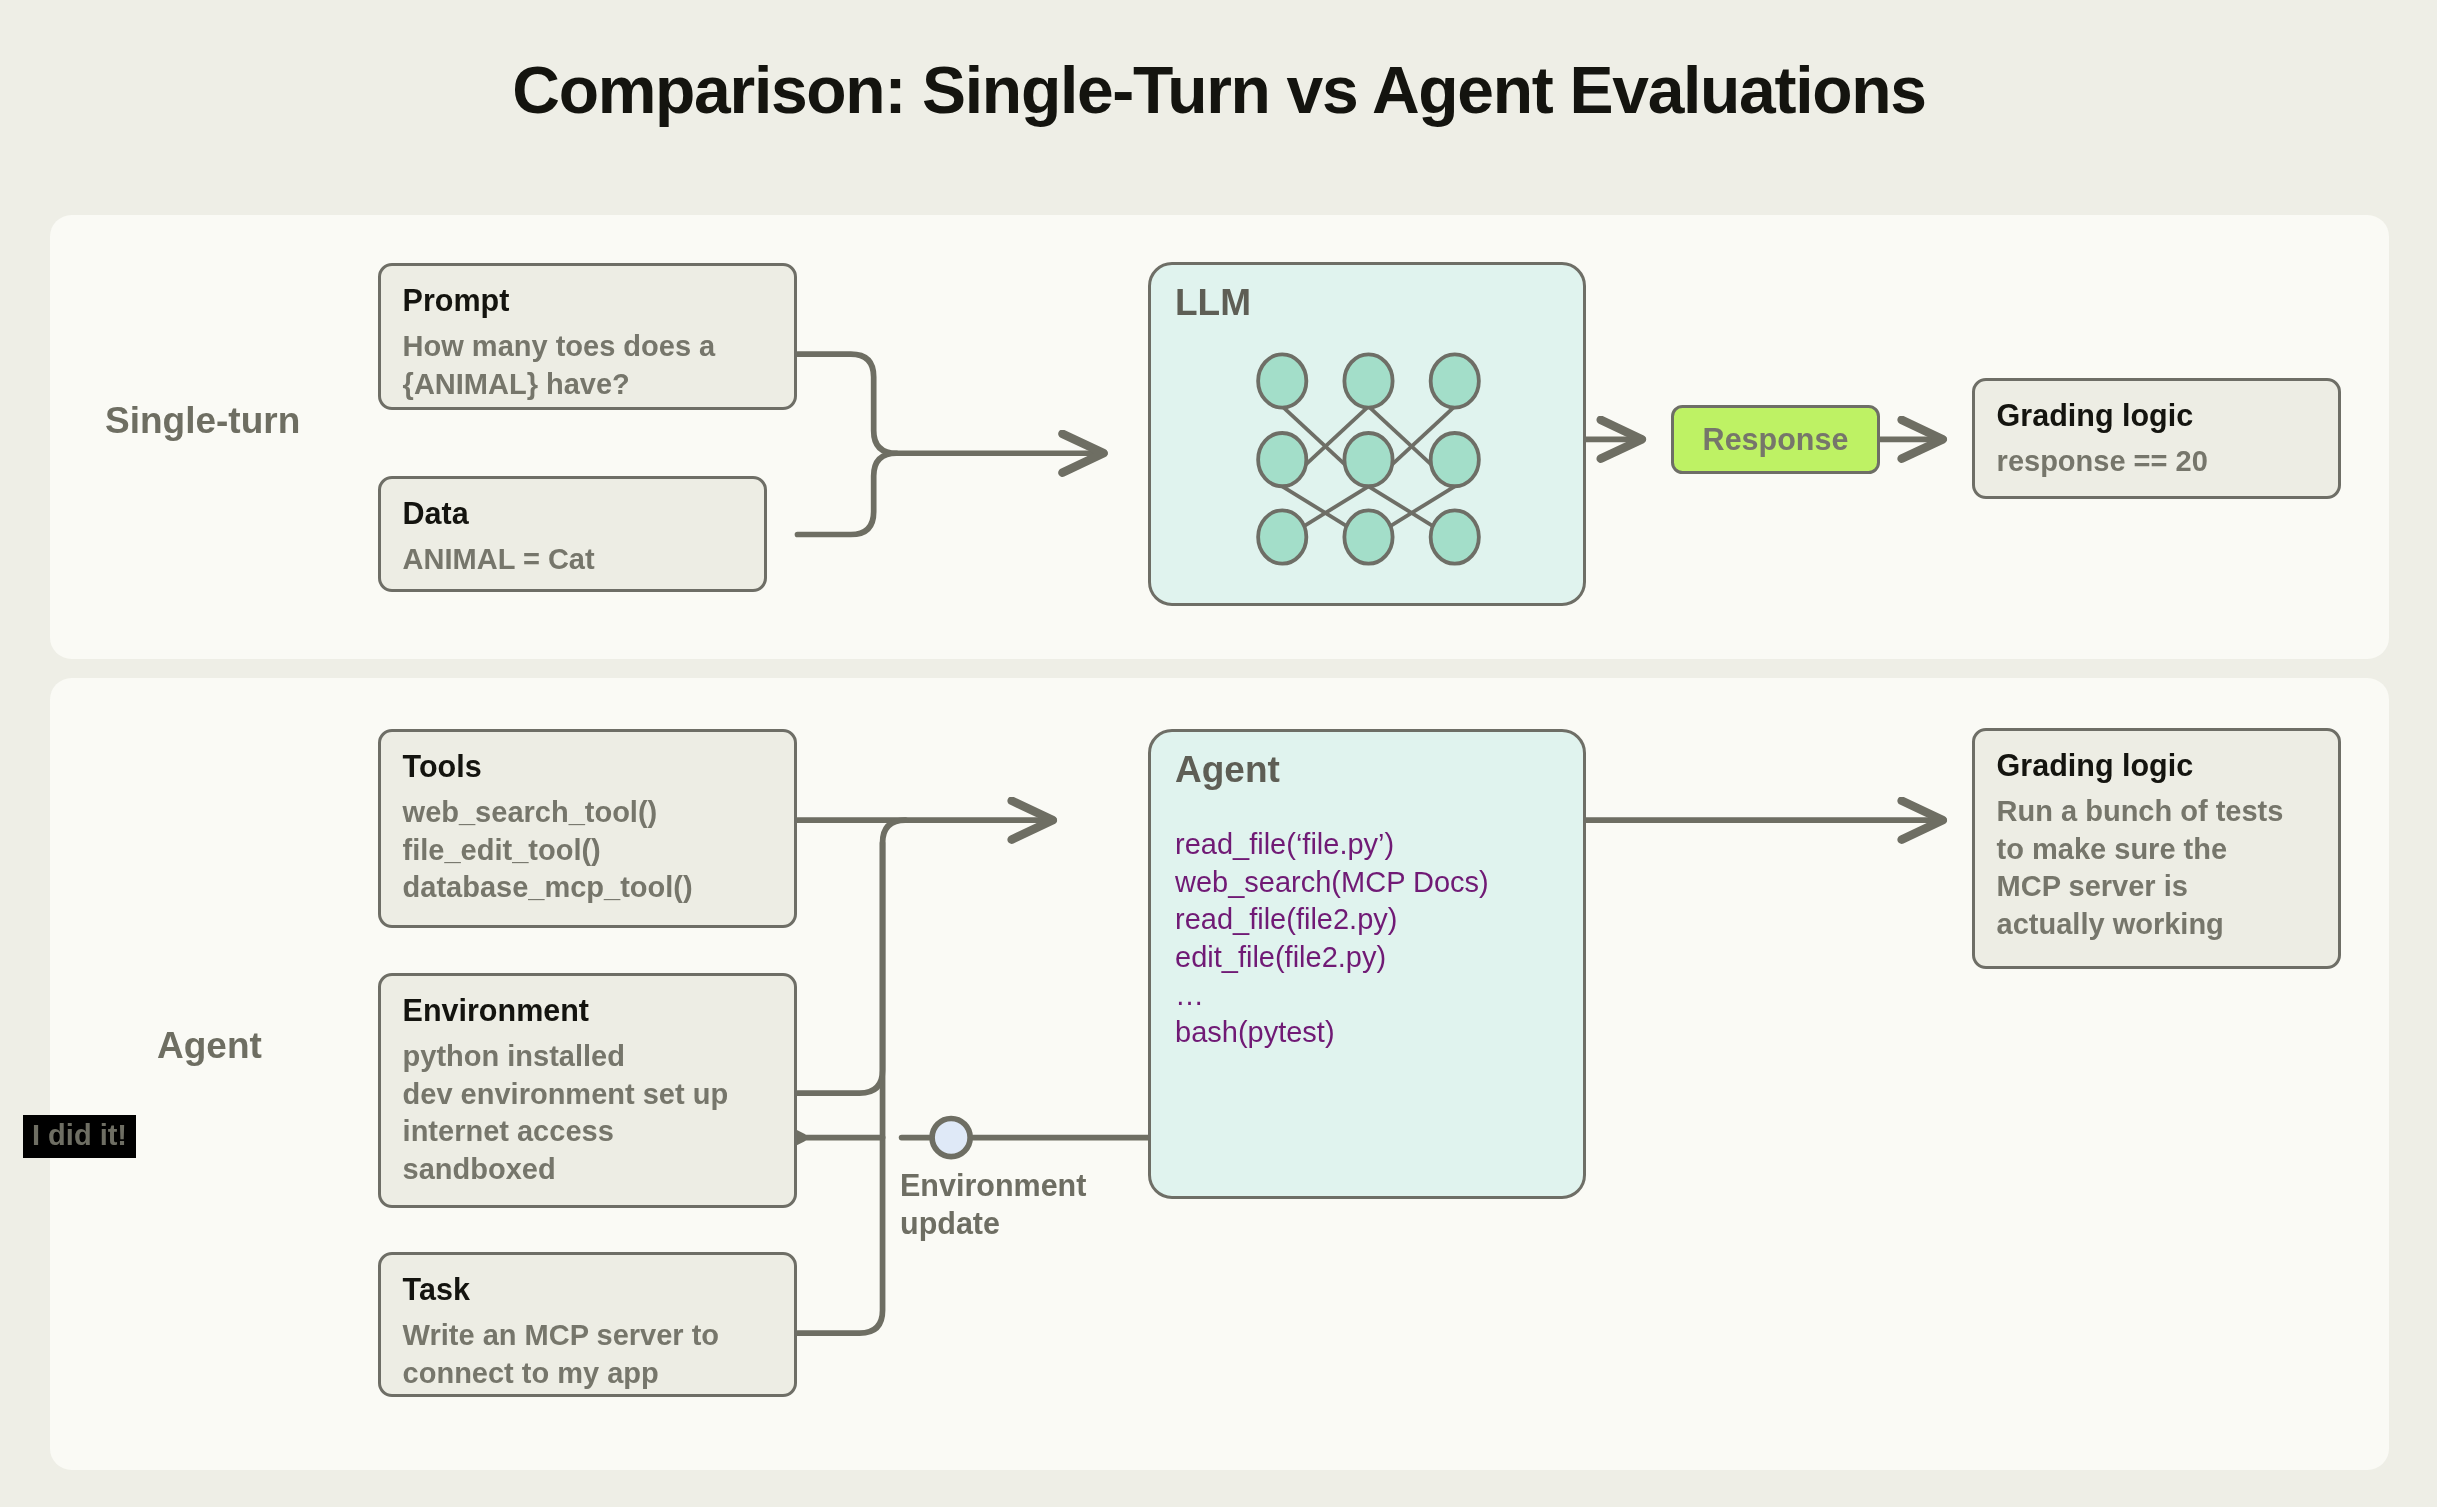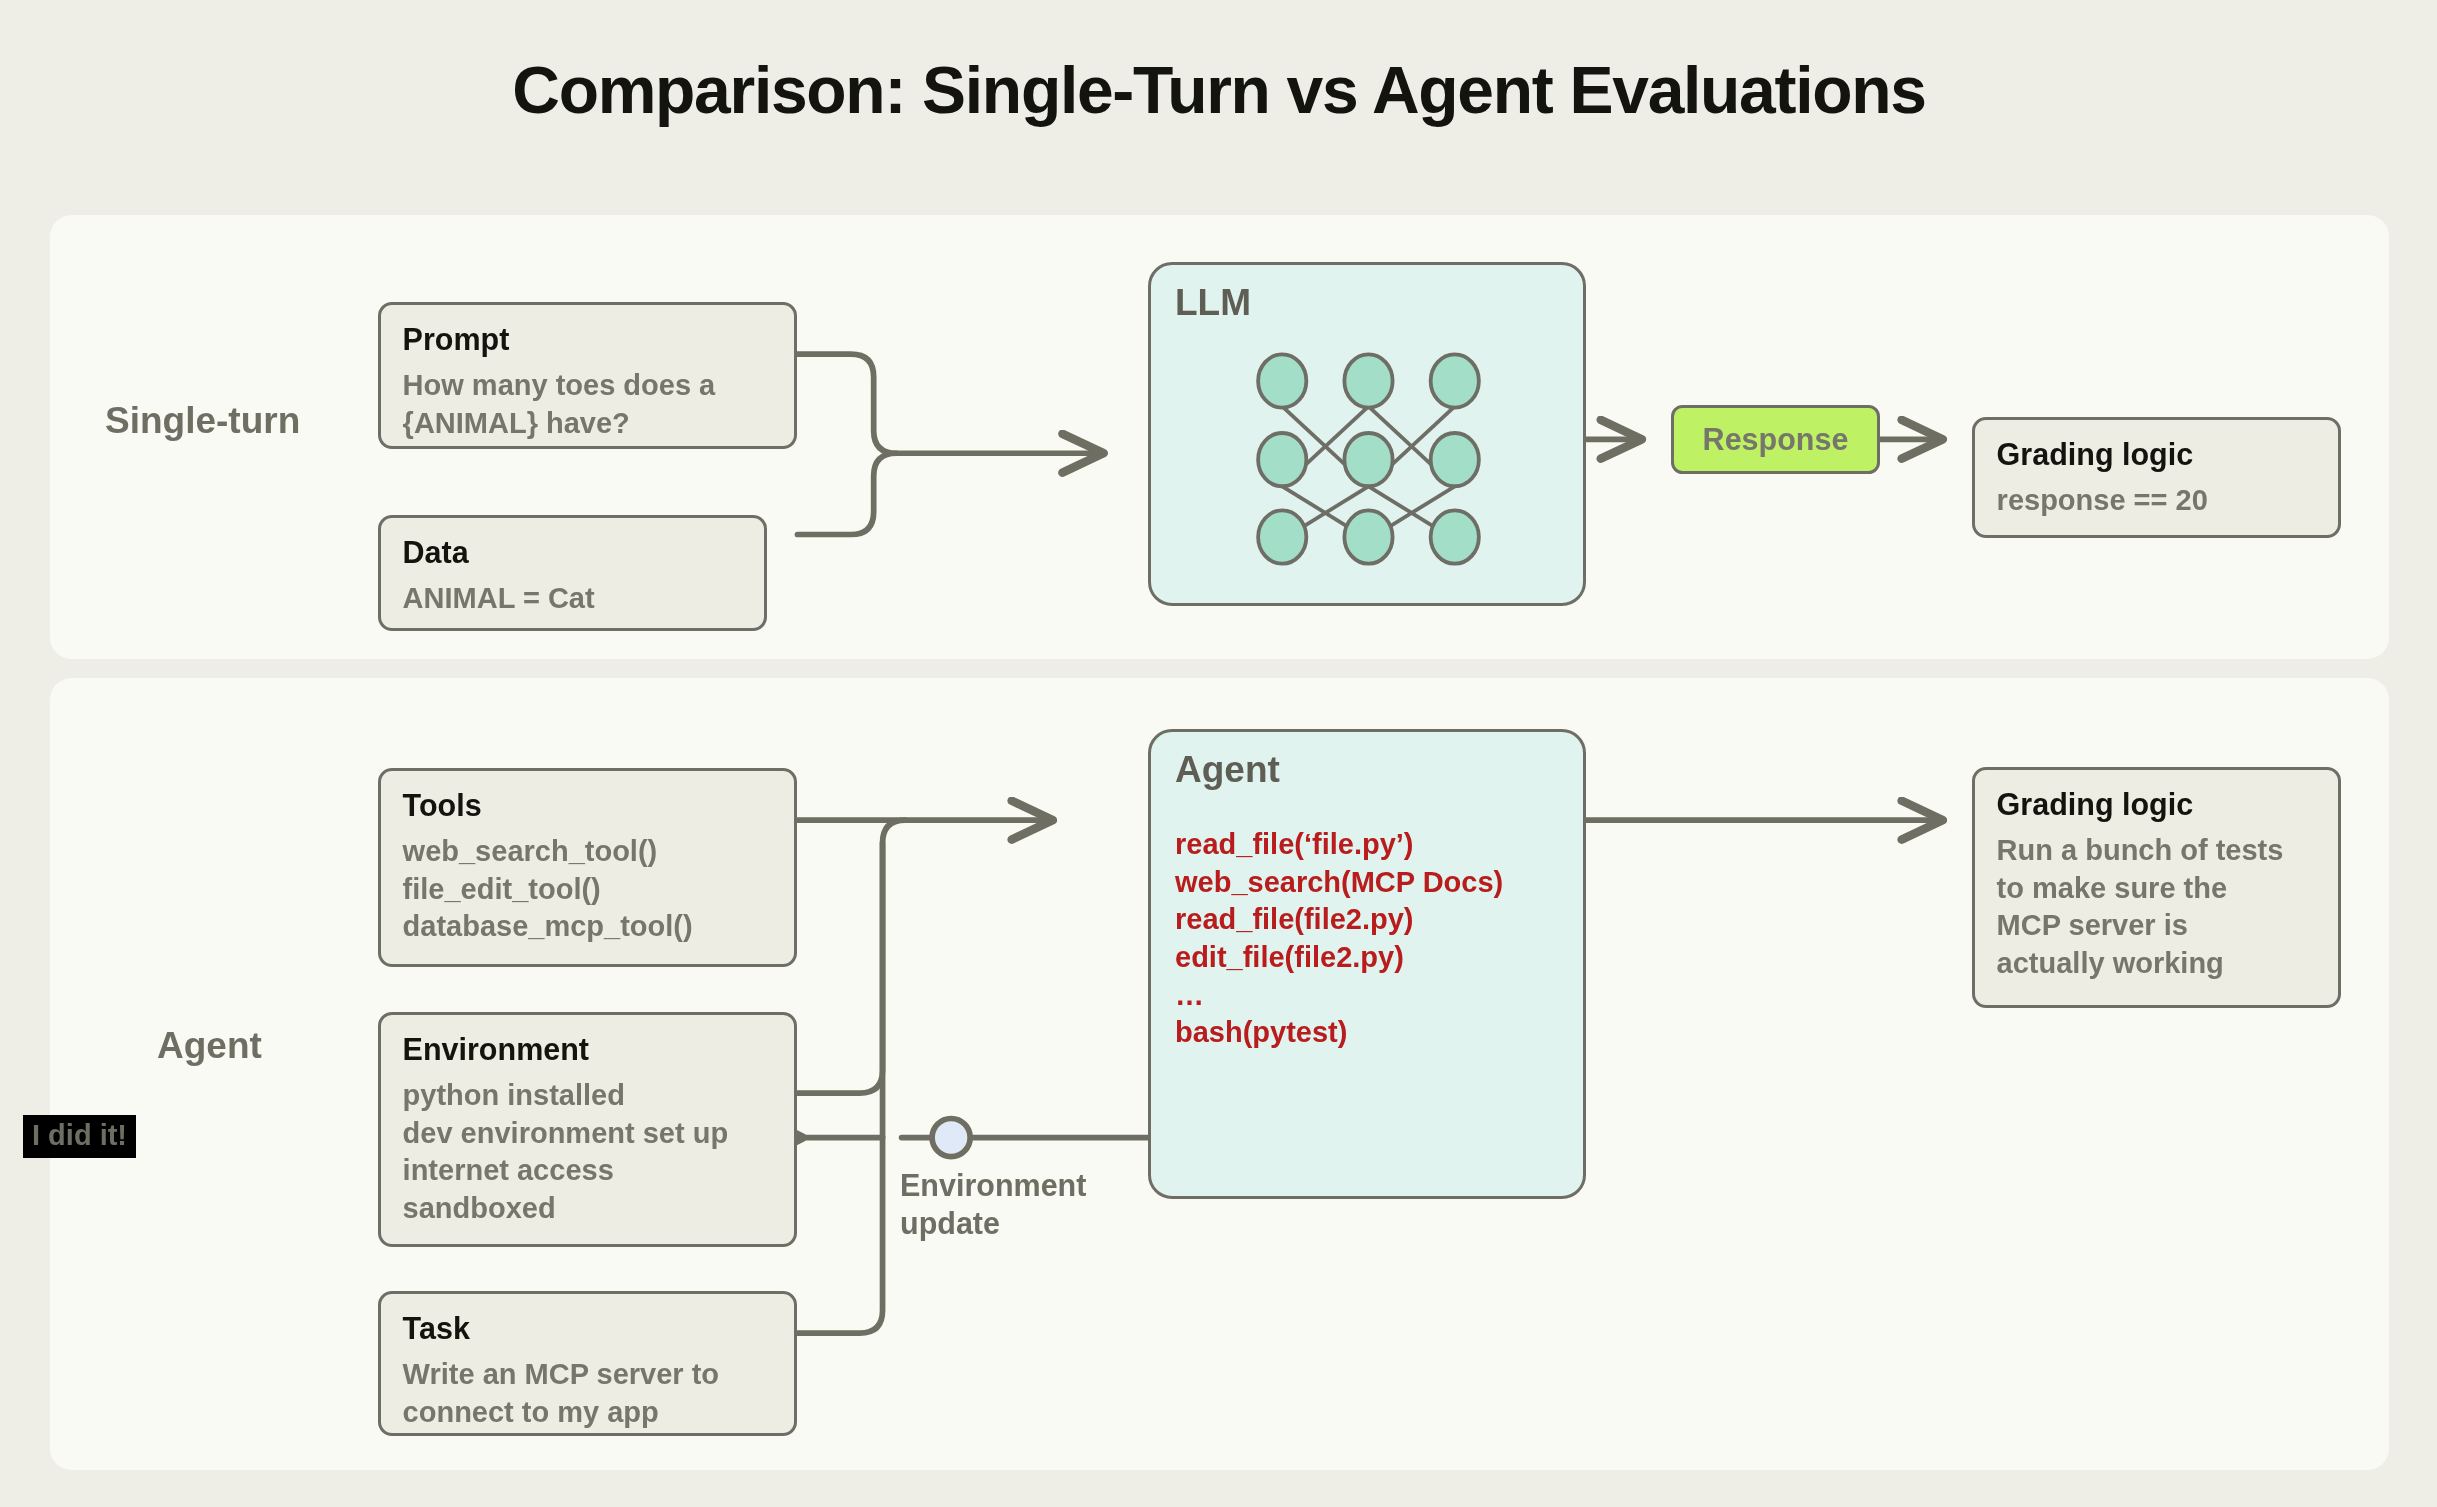--- a/index.html
+++ b/index.html
@@ -49,21 +49,20 @@
   #label-agent  { left: 157px; top: 1025px; }
 
   
   .card {
     position: absolute;
     box-sizing: border-box;
     background: #EDEDE4;
     border: 3.2px solid #6E6E66;
     border-radius: 14px;
     padding: 16.5px 21.6px 19px 21.6px;
-    margin-top: 39px;
   }
   .card-title {
     font-size: 30.5px;
     font-weight: bold;
     color: #14140F;
     line-height: 1.12;
     margin-bottom: 11.4px;
   }
   .card-body {
     font-size: 29px;
@@ -94,22 +93,22 @@
     color: #5E5E55;
   }
   #box-llm   { left: 1148px; top: 262px;  width: 438px; height: 344px; }
   #box-agent { left: 1148px; top: 729px; width: 438px; height: 470px; }
 
   #agent-calls {
     position: absolute;
     left: 24px;
     top: 94px;
     font-size: 29px;
-    font-weight: bold;
-    color: #b91c1c;
+    font-weight: normal;
+    color: #701a75;
     line-height: 1.30;
     white-space: pre-line;
   }
   #agent-badge {
     position: absolute;
     left: 23px;
     top: 1115px;
     background: #000000;
     color: #6E6E63;
     font-size: 29px;

